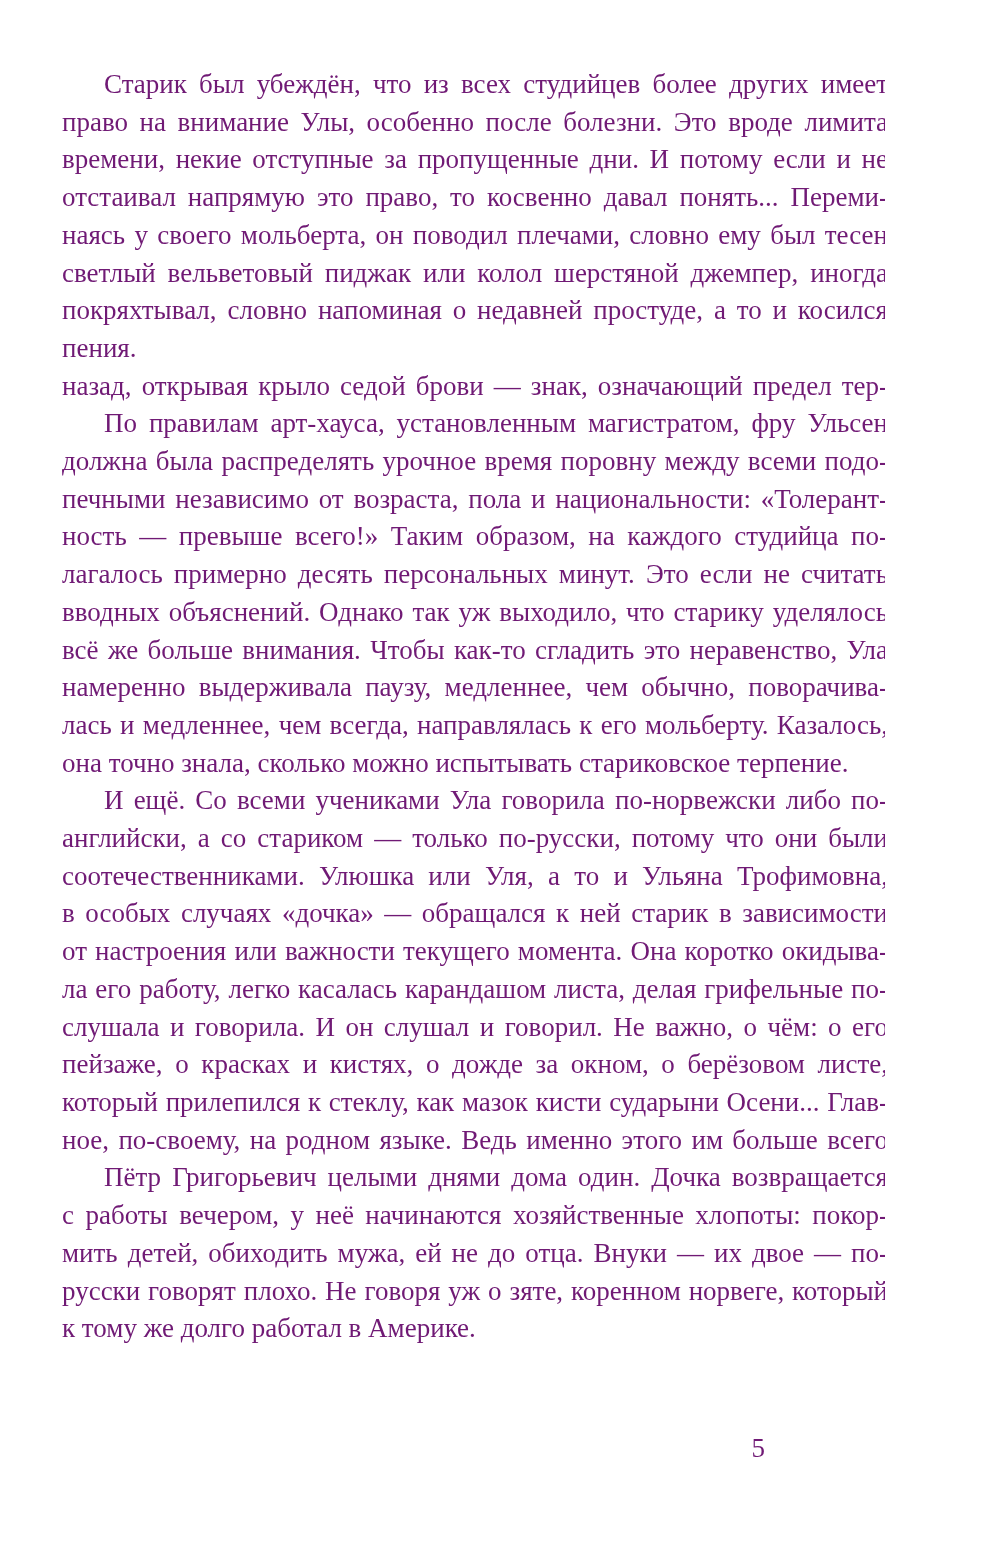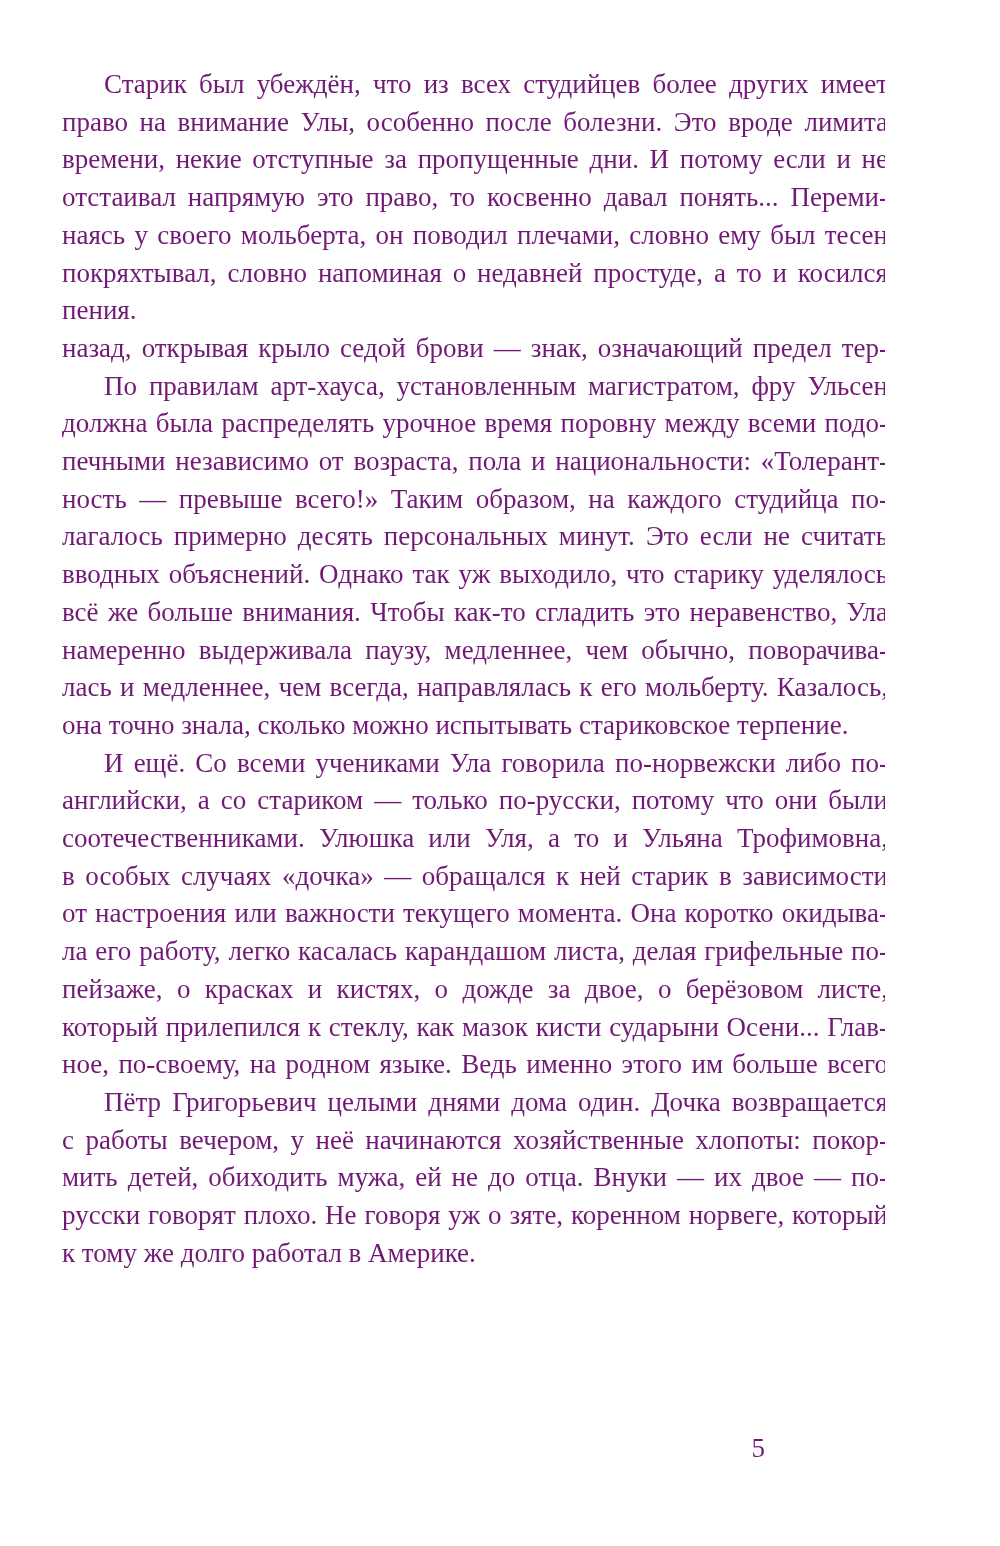--- a/index.html
+++ b/index.html
@@ -50,40 +50,42 @@
 </head>
 <body>
 
 <div class="page">
   <div class="text-block" id="text-block">
       <div class="line indent">Старик был убеждён, что из всех студийцев более других имеет</div>
       <div class="line">право на внимание Улы, особенно после болезни. Это вроде лимита</div>
       <div class="line">времени, некие отступные за пропущенные дни. И потому если и не</div>
       <div class="line">отстаивал напрямую это право, то косвенно давал понять... Переми-</div>
       <div class="line">наясь у своего мольберта, он поводил плечами, словно ему был тесен</div>
+      <div class="line">светлый вельветовый пиджак или колол шерстяной джемпер, иногда</div>
       <div class="line">покряхтывал, словно напоминая о недавней простуде, а то и косился</div>
       <div class="line last">пения.</div>
       <div class="line">назад, открывая крыло седой брови — знак, означающий предел тер-</div>
       <div class="line indent">По правилам арт-хауса, установленным магистратом, фру Ульсен</div>
       <div class="line">должна была распределять урочное время поровну между всеми подо-</div>
       <div class="line">печными независимо от возраста, пола и национальности: «Толерант-</div>
       <div class="line">ность — превыше всего!» Таким образом, на каждого студийца по-</div>
       <div class="line">лагалось примерно десять персональных минут. Это если не считать</div>
       <div class="line">вводных объяснений. Однако так уж выходило, что старику уделялось</div>
       <div class="line">всё же больше внимания. Чтобы как-то сгладить это неравенство, Ула</div>
       <div class="line">намеренно выдерживала паузу, медленнее, чем обычно, поворачива-</div>
       <div class="line">лась и медленнее, чем всегда, направлялась к его мольберту. Казалось,</div>
       <div class="line last">она точно знала, сколько можно испытывать стариковское терпение.</div>
       <div class="line indent">И ещё. Со всеми учениками Ула говорила по-норвежски либо по-</div>
       <div class="line">английски, а со стариком — только по-русски, потому что они были</div>
       <div class="line">соотечественниками. Улюшка или Уля, а то и Ульяна Трофимовна,</div>
       <div class="line">в особых случаях «дочка» — обращался к ней старик в зависимости</div>
       <div class="line">от настроения или важности текущего момента. Она коротко окидыва-</div>
       <div class="line">ла его работу, легко касалась карандашом листа, делая грифельные по-</div>
-      <div class="line">пейзаже, о красках и кистях, о дожде за двое, о берёзовом листе,</div>
+      <div class="line">слушала и говорила. И он слушал и говорил. Не важно, о чём: о его</div>
+      <div class="line">пейзаже, о красках и кистях, о дожде за окном, о берёзовом листе,</div>
       <div class="line">который прилепился к стеклу, как мазок кисти сударыни Осени... Глав-</div>
       <div class="line">ное, по-своему, на родном языке. Ведь именно этого им больше всего</div>
       <div class="line indent">Пётр Григорьевич целыми днями дома один. Дочка возвращается</div>
       <div class="line">с работы вечером, у неё начинаются хозяйственные хлопоты: покор-</div>
       <div class="line">мить детей, обиходить мужа, ей не до отца. Внуки — их двое — по-</div>
       <div class="line">русски говорят плохо. Не говоря уж о зяте, коренном норвеге, который</div>
       <div class="line last">к тому же долго работал в Америке.</div>
     </div>
   <div class="page-number">5</div>
 </div>

